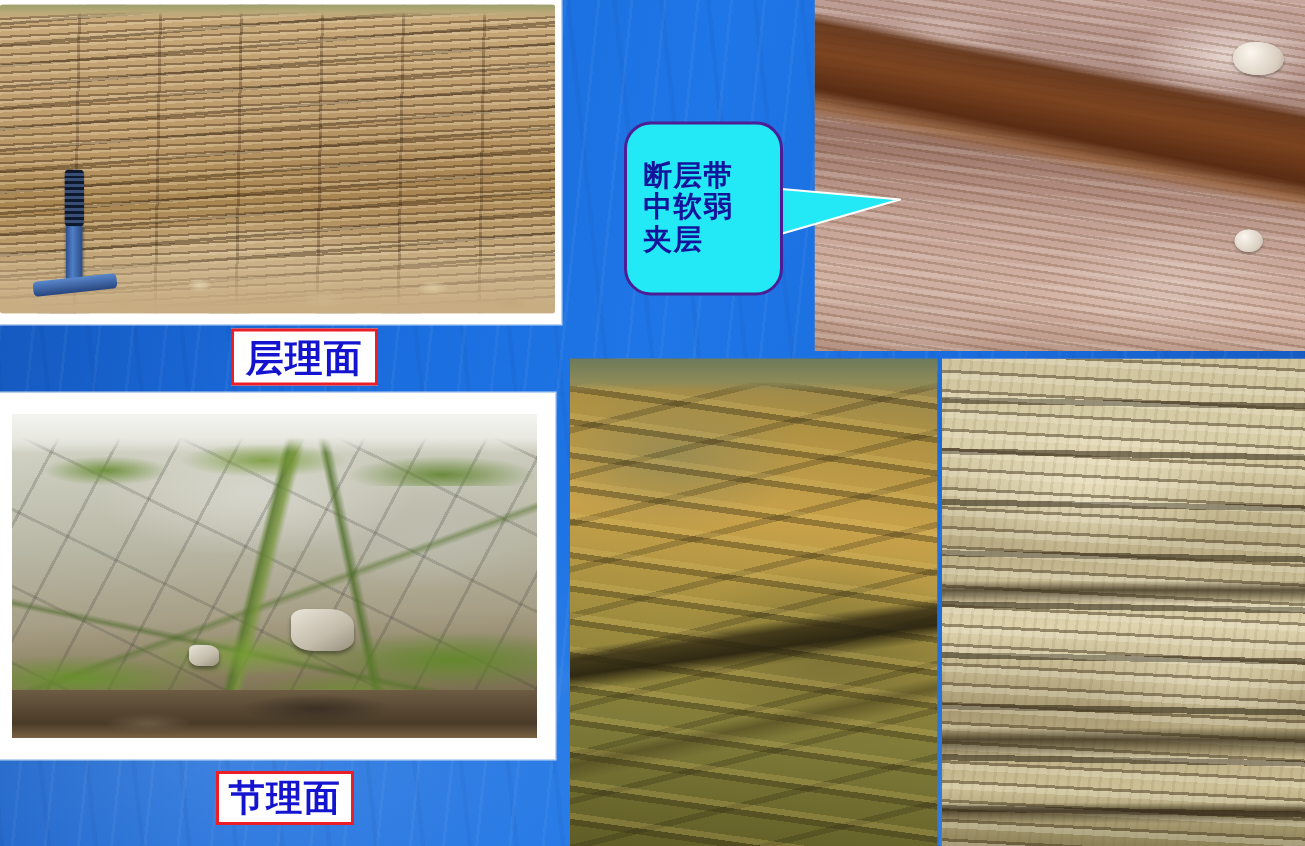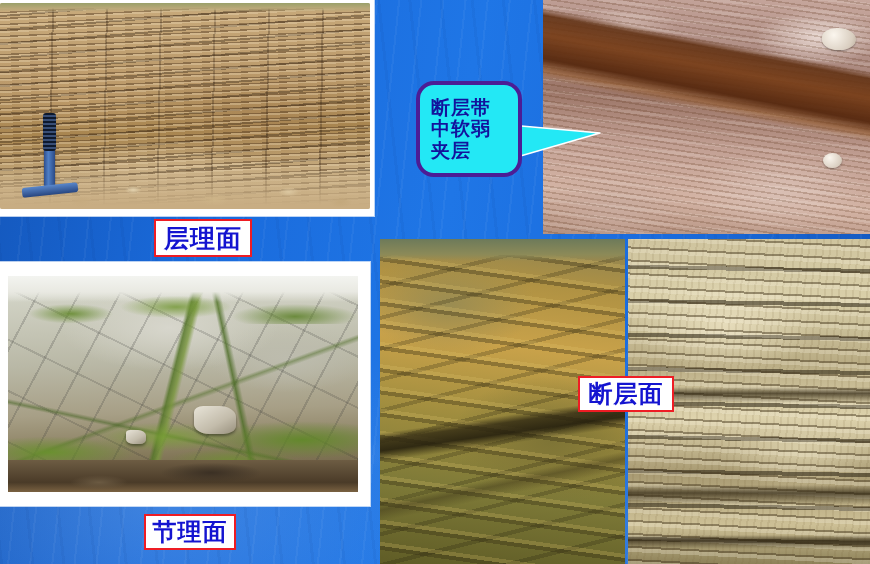--- a/index.html
+++ b/index.html
@@ -325,23 +325,23 @@
   }
   .callout-tail {
     position: absolute;
     left: 0; top: 0;
     width: 190px; height: 110px;
     overflow: visible;
   }
   .callout-body {
     position: absolute;
     left: 6px; top: 0px;
-    width: 106px; height: 96px;
+    width: 106px; height: 116px;
     background: #23e8f5;
-    border: 4px solid #4c1d95;
+    border: 2px solid #4c1d95;
     border-radius: 18px;
     box-sizing: border-box;
     display: flex;
     flex-direction: column;
     align-items: flex-start;
     justify-content: center;
     padding: 0 0 0 11px;
     color: #13139c;
     font-size: 19px;
     font-weight: bold;
@@ -416,15 +416,14 @@
     </svg>
     <div class="callout-body">
       <span class="callout-line">断层带</span>
       <span class="callout-line">中软弱</span>
       <span class="callout-line">夹层</span>
     </div>
   </div>
 
   <div class="caption cap2">节理面</div>
   <div class="caption cap1">层理面</div>
-  <div class="caption cap3">断层面</div>
 
 </div>
 
 </body></html>

